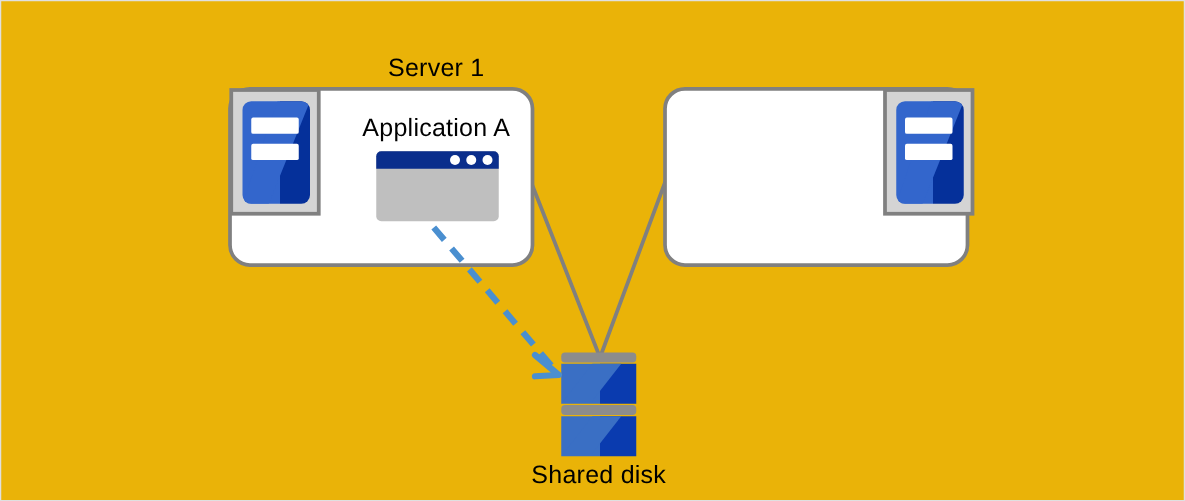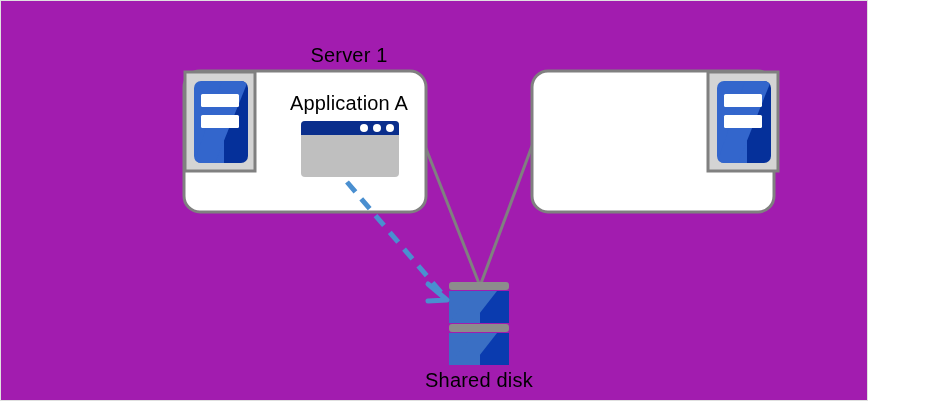--- a/index.html
+++ b/index.html
@@ -5,23 +5,23 @@
   html, body {
     margin: 0;
     padding: 0;
     background: #ffffff;
   }
   body {
     font-family: "Liberation Sans", sans-serif;
   }
   #canvas {
     position: relative;
-    width: 868px;
+    width: 948px;
     height: 401px;
-    background: #a21caf;
+    background: #eab308;
     box-sizing: border-box;
     border: 1px solid #e0e0e0;
     overflow: hidden;
   }
   .diagram-svg {
     position: absolute;
     left: 0;
     top: 0;
     width: 948px;
     height: 401px;

